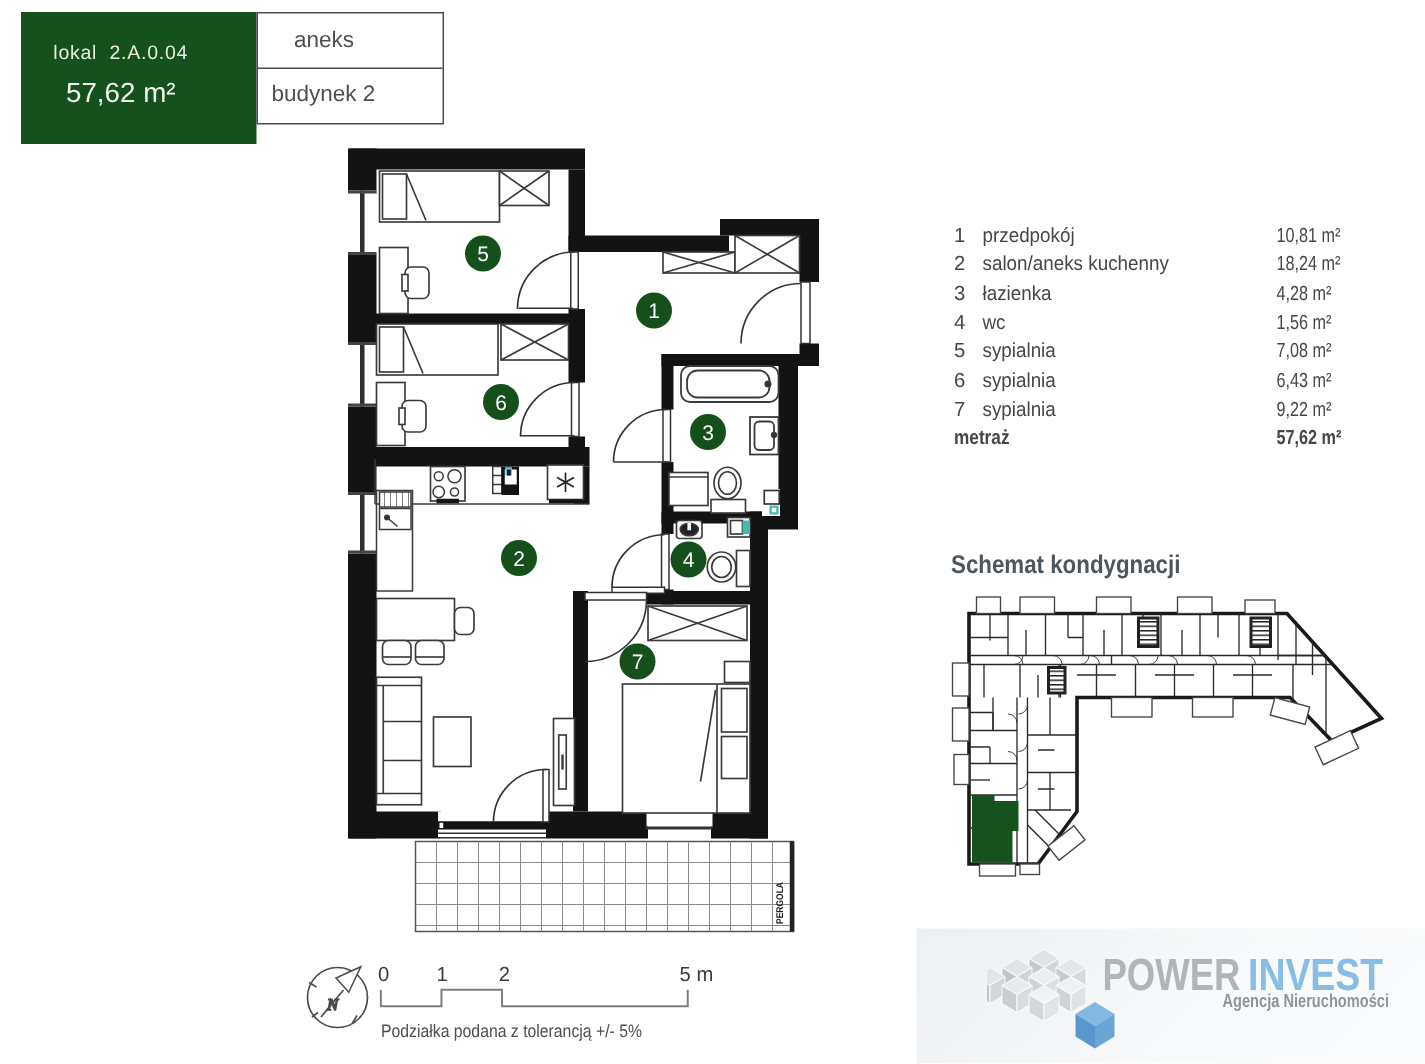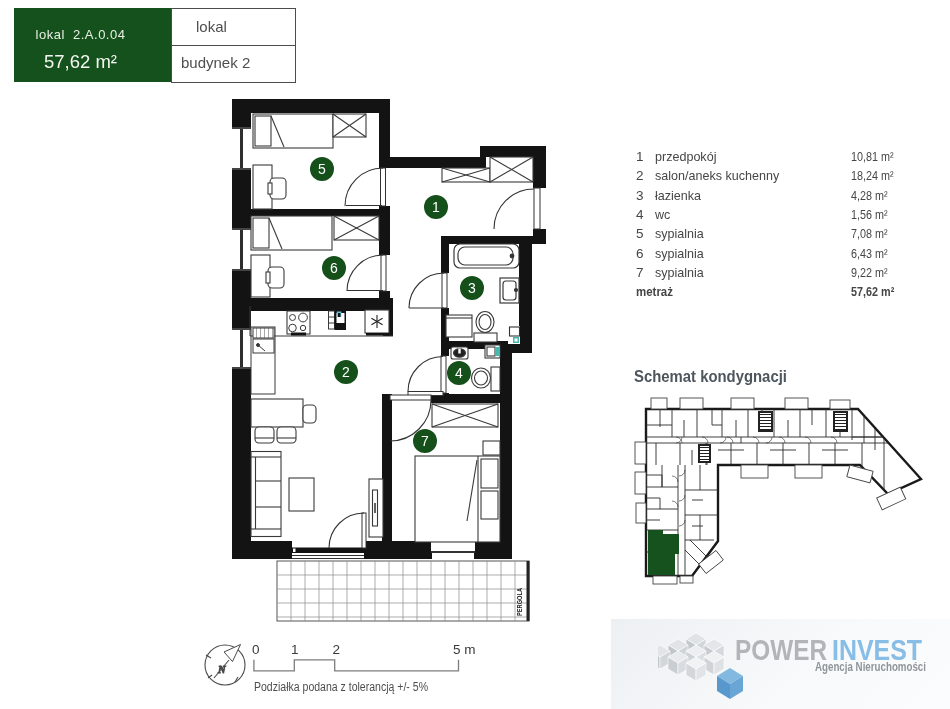--- a/index.html
+++ b/index.html
@@ -3,27 +3,27 @@
 <meta charset="utf-8">
 <style>
   html,body{margin:0;padding:0;}
   body{width:950px;height:709px;position:relative;overflow:hidden;background:#ffffff;
        font-family:"Liberation Sans",sans-serif;}
   .abs{position:absolute;}
 </style>
 </head>
 <body>
 
-<div class="abs" style="left:14px;top:8px;width:157px;height:74px;background:#14511c;color:#e7efe2;">
+<div class="abs" style="left:14px;top:8px;width:157px;height:88px;background:#14511c;color:#e7efe2;">
   <div style="text-align:center;width:133px;margin-top:19px;font-size:13px;letter-spacing:0.5px;">lokal&nbsp; 2.A.0.04</div>
   <div style="text-align:center;width:133px;margin-top:9px;font-size:18.5px;color:#f4f7f1;">57,62 m²</div>
 </div>
 
 <div class="abs" style="left:171px;top:8px;width:123px;height:73px;border:1px solid #4c4c4c;color:#4e4e4e;font-size:15px;">
-  <div style="height:36px;border-bottom:1px solid #4c4c4c;line-height:36px;padding-left:24px;">lokal</div>
+  <div style="height:36px;border-bottom:1px solid #4c4c4c;line-height:36px;padding-left:24px;">aneks</div>
   <div style="height:36px;line-height:33px;padding-left:9px;">budynek 2</div>
 </div>
 
 <div class="abs" style="left:636px;top:0;width:310px;font-size:13.5px;color:#464646;line-height:1;">
   <style>
     .lr{position:absolute;left:0;width:310px;}
     .lnum{position:absolute;left:0;}
     .lname{position:absolute;left:19px;transform:scaleX(0.93);transform-origin:0 50%;white-space:nowrap;}
     .lval{position:absolute;left:215px;transform:scaleX(0.8);transform-origin:0 50%;white-space:nowrap;}
   </style>

